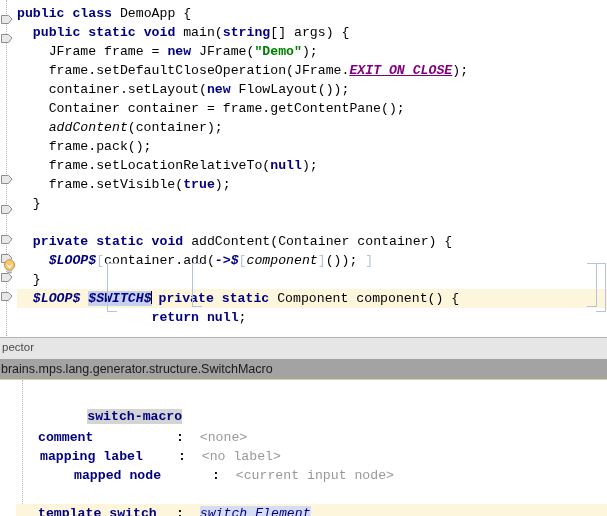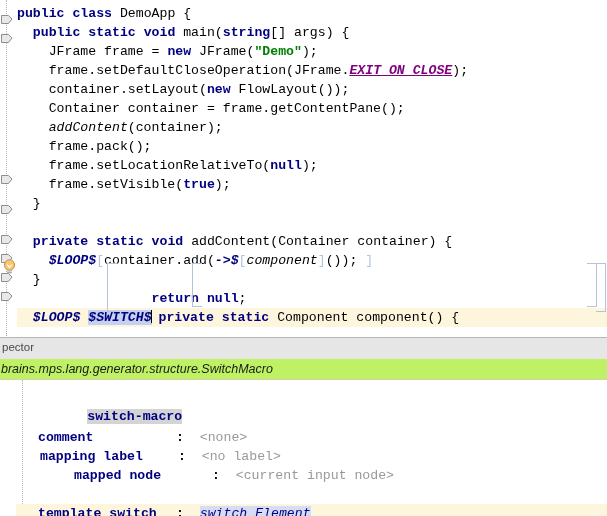--- a/index.html
+++ b/index.html
@@ -75,21 +75,21 @@
     position:absolute;left:0;top:337px;width:607px;height:21px;
     background:#e6e6e6;border-top:1px solid #b5b5b5;border-bottom:1px solid #b5b5b5;
   }
   .tabbar .tabtext{
     position:absolute;left:2px;top:3px;
     font-family:"Liberation Sans","DejaVu Sans",sans-serif;
     font-size:11.5px;color:#4a4a4a;
   }
   .breadcrumb{
     position:absolute;left:0;top:359px;width:607px;height:20px;
-    background:#bef264;border-bottom:1px solid #d8d0a8;font-style:italic;
+    background:#a3a3a3;border-bottom:1px solid #d8d0a8;
   }
   .breadcrumb .bctext{
     position:absolute;left:1px;top:3px;
     font-family:"Liberation Sans","DejaVu Sans",sans-serif;
     font-size:12.5px;color:#1a1a1a;
   }
   .inspector{
     position:absolute;left:16px;top:380px;width:607px;height:138px;
     background:#ffffff;overflow:hidden;
   }
@@ -180,22 +180,22 @@
         <div class="ln"><span class="plain">    Container container = frame.getContentPane();</span></div>
         <div class="ln"><span class="plain">    </span><span class="mth">addContent</span><span class="plain">(container);</span></div>
         <div class="ln"><span class="plain">    frame.pack();</span></div>
         <div class="ln"><span class="plain">    frame.setLocationRelativeTo(</span><span class="kw">null</span><span class="plain">);</span></div>
         <div class="ln"><span class="plain">    frame.setVisible(</span><span class="kw">true</span><span class="plain">);</span></div>
         <div class="ln"><span class="plain">  }</span></div>
         <div class="ln"><span class="plain"></span></div>
         <div class="ln"><span class="plain">  </span><span class="kw">private</span><span class="plain"> </span><span class="kw">static</span><span class="plain"> </span><span class="kw">void</span><span class="plain"> addContent(Container container) {</span></div>
         <div class="ln"><span class="plain">    </span><span class="macro">$LOOP$</span><span class="brk">[</span><span class="plain">container.add(</span><span class="arrow">-&gt;$</span><span class="brk">[</span><span class="mth">component</span><span class="brk">]</span><span class="plain">());</span><span class="brk"> ]</span></div>
         <div class="ln"><span class="plain">  }</span></div>
+        <div class="ln hl"><span class="plain">  </span><span class="macro">$LOOP$</span><span class="plain"> </span><span class="macro sel">$SWITCH$</span><span class="caret"></span><span class="plain"> </span><span class="kw">private</span><span class="plain"> </span><span class="kw">static</span><span class="plain"> Component component() {</span></div>
         <div class="ln"><span class="plain">                 </span><span class="kw">return</span><span class="plain"> </span><span class="kw">null</span><span class="plain">;</span></div>
-        <div class="ln hl"><span class="plain">  </span><span class="macro">$LOOP$</span><span class="plain"> </span><span class="macro sel">$SWITCH$</span><span class="caret"></span><span class="plain"> </span><span class="kw">private</span><span class="plain"> </span><span class="kw">static</span><span class="plain"> Component component() {</span></div>
         <div class="ln"><span class="plain">               }</span></div>
       </div>
 
     <div class="bigbrk" style="left:107px;top:263px;height:47px;"></div>
     <div class="bigbrk" style="left:192px;top:263px;height:42px;"></div>
     <div class="bigbrk r" style="left:587px;top:263px;height:42px;"></div>
     <div class="bigbrk r" style="left:596px;top:263px;height:47px;"></div>
   </div>
 
   <div class="splitter">

